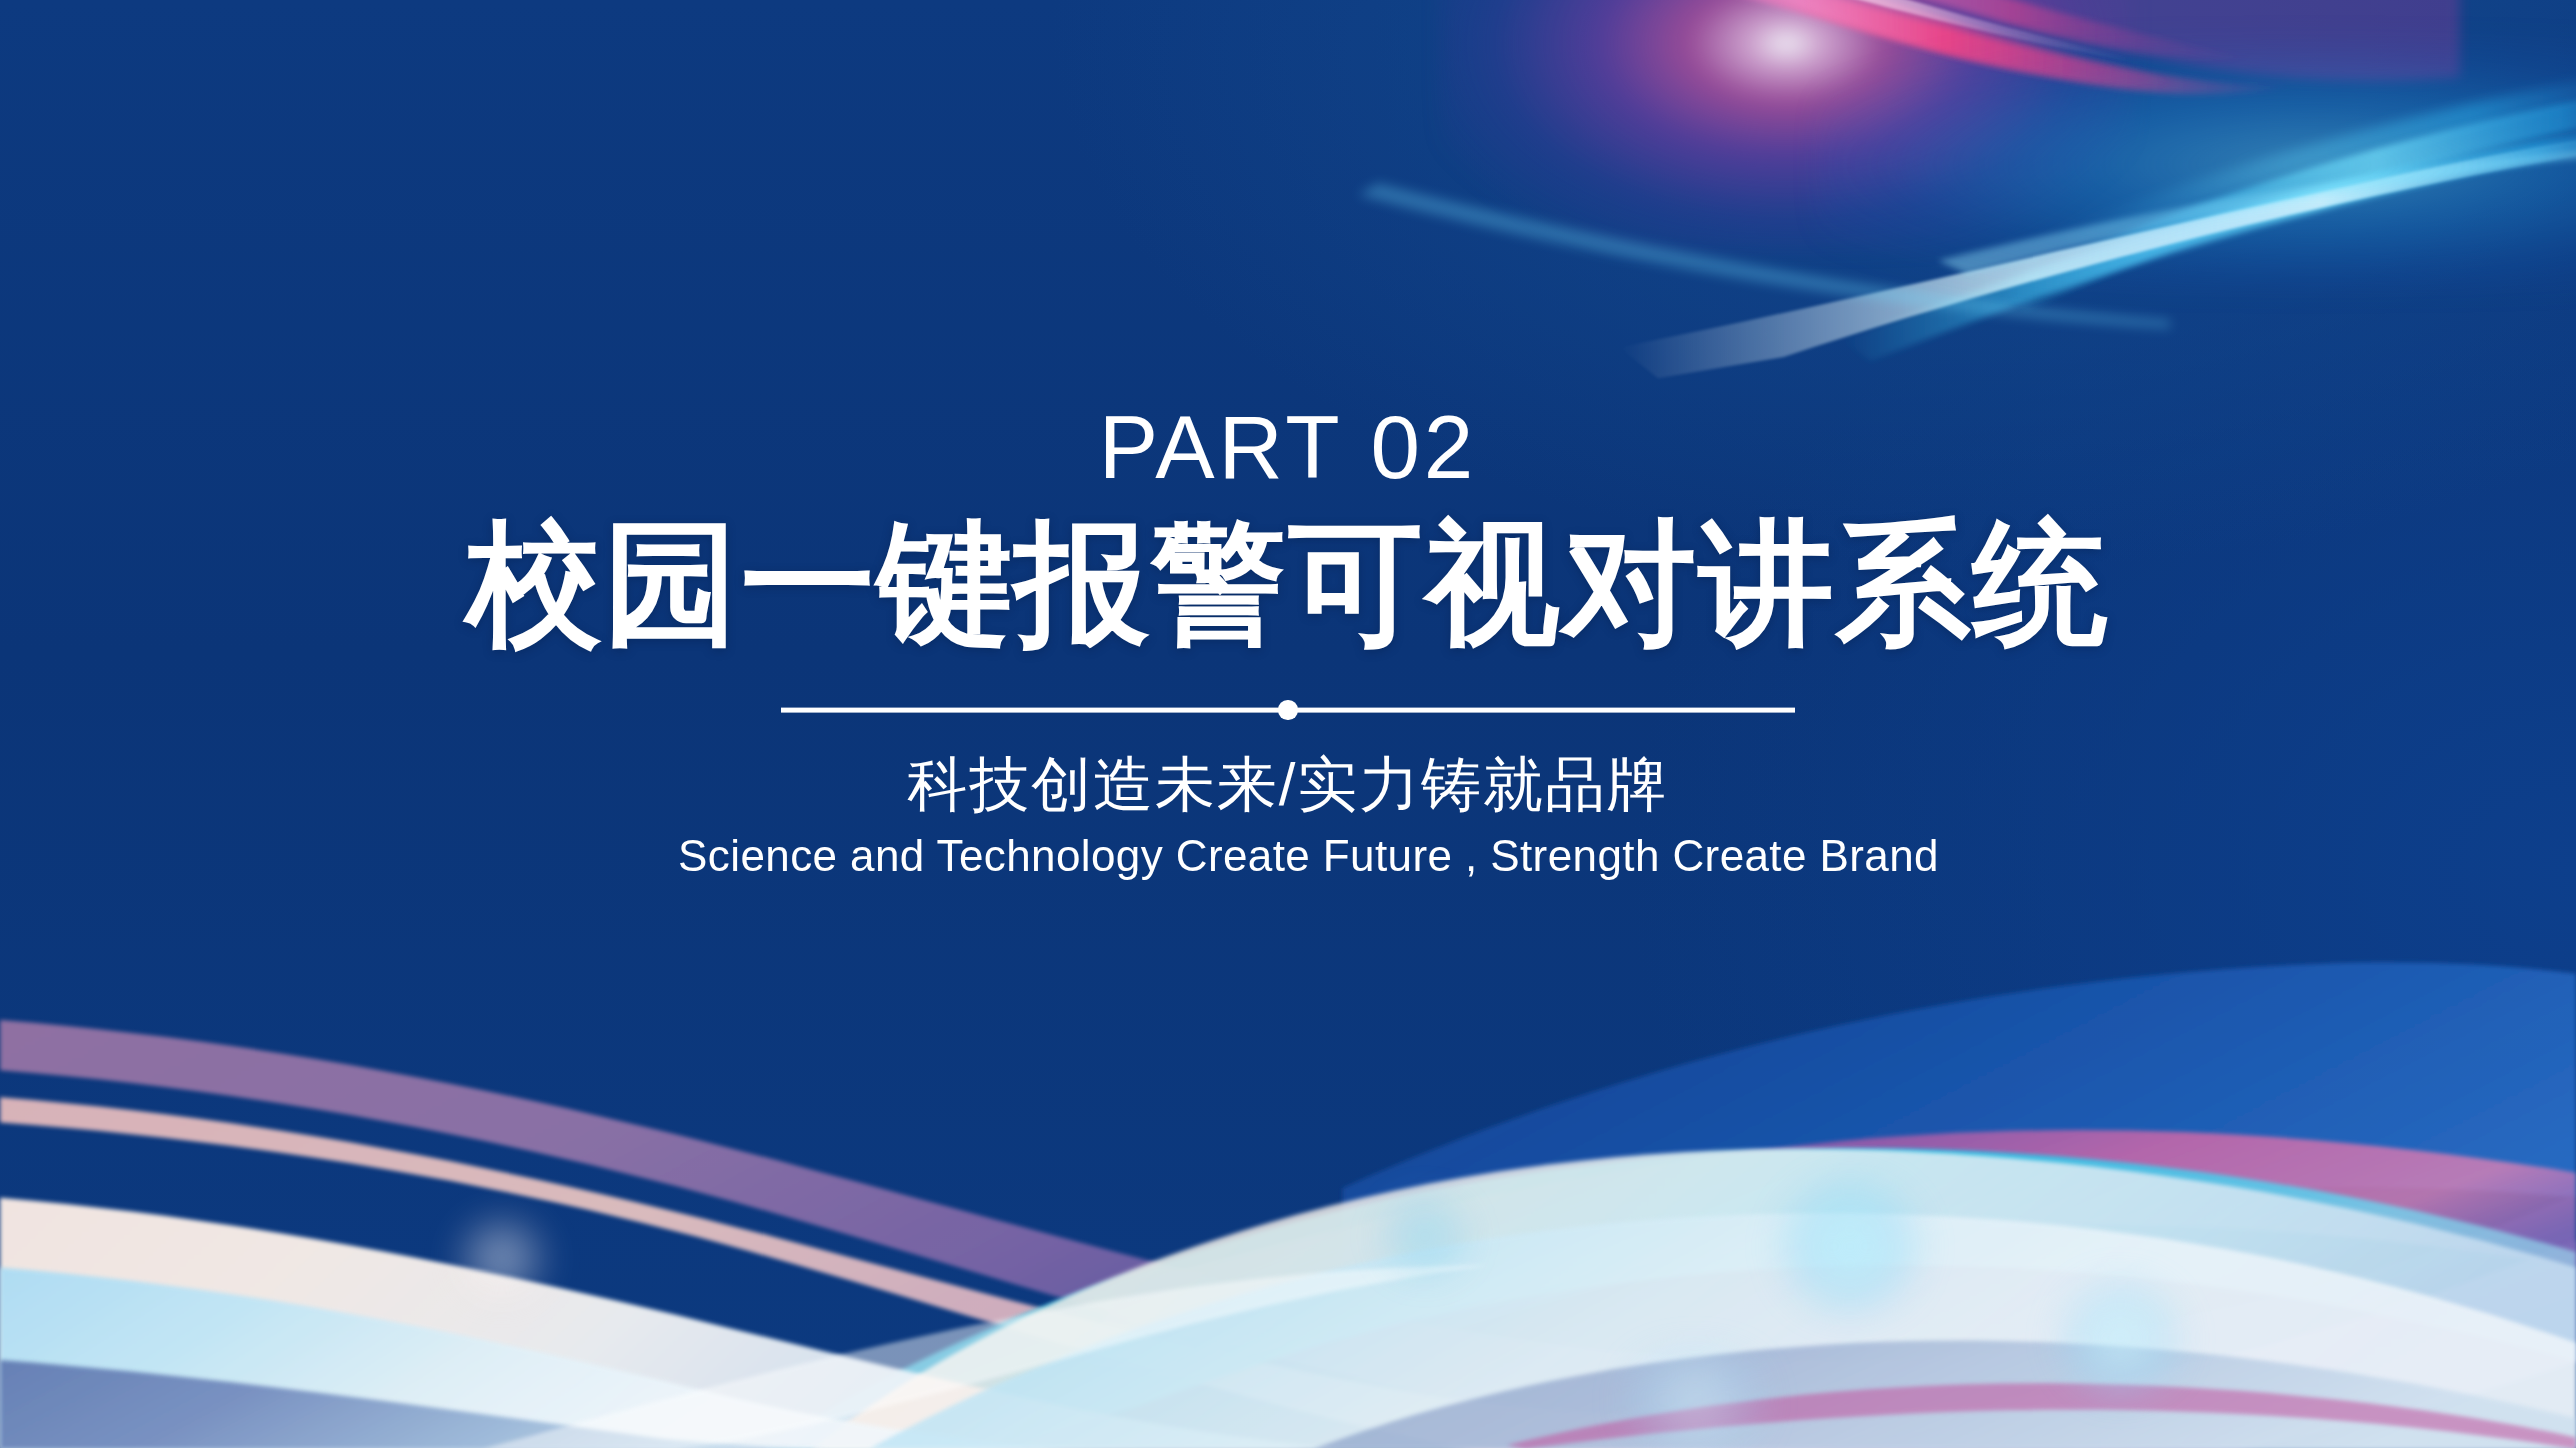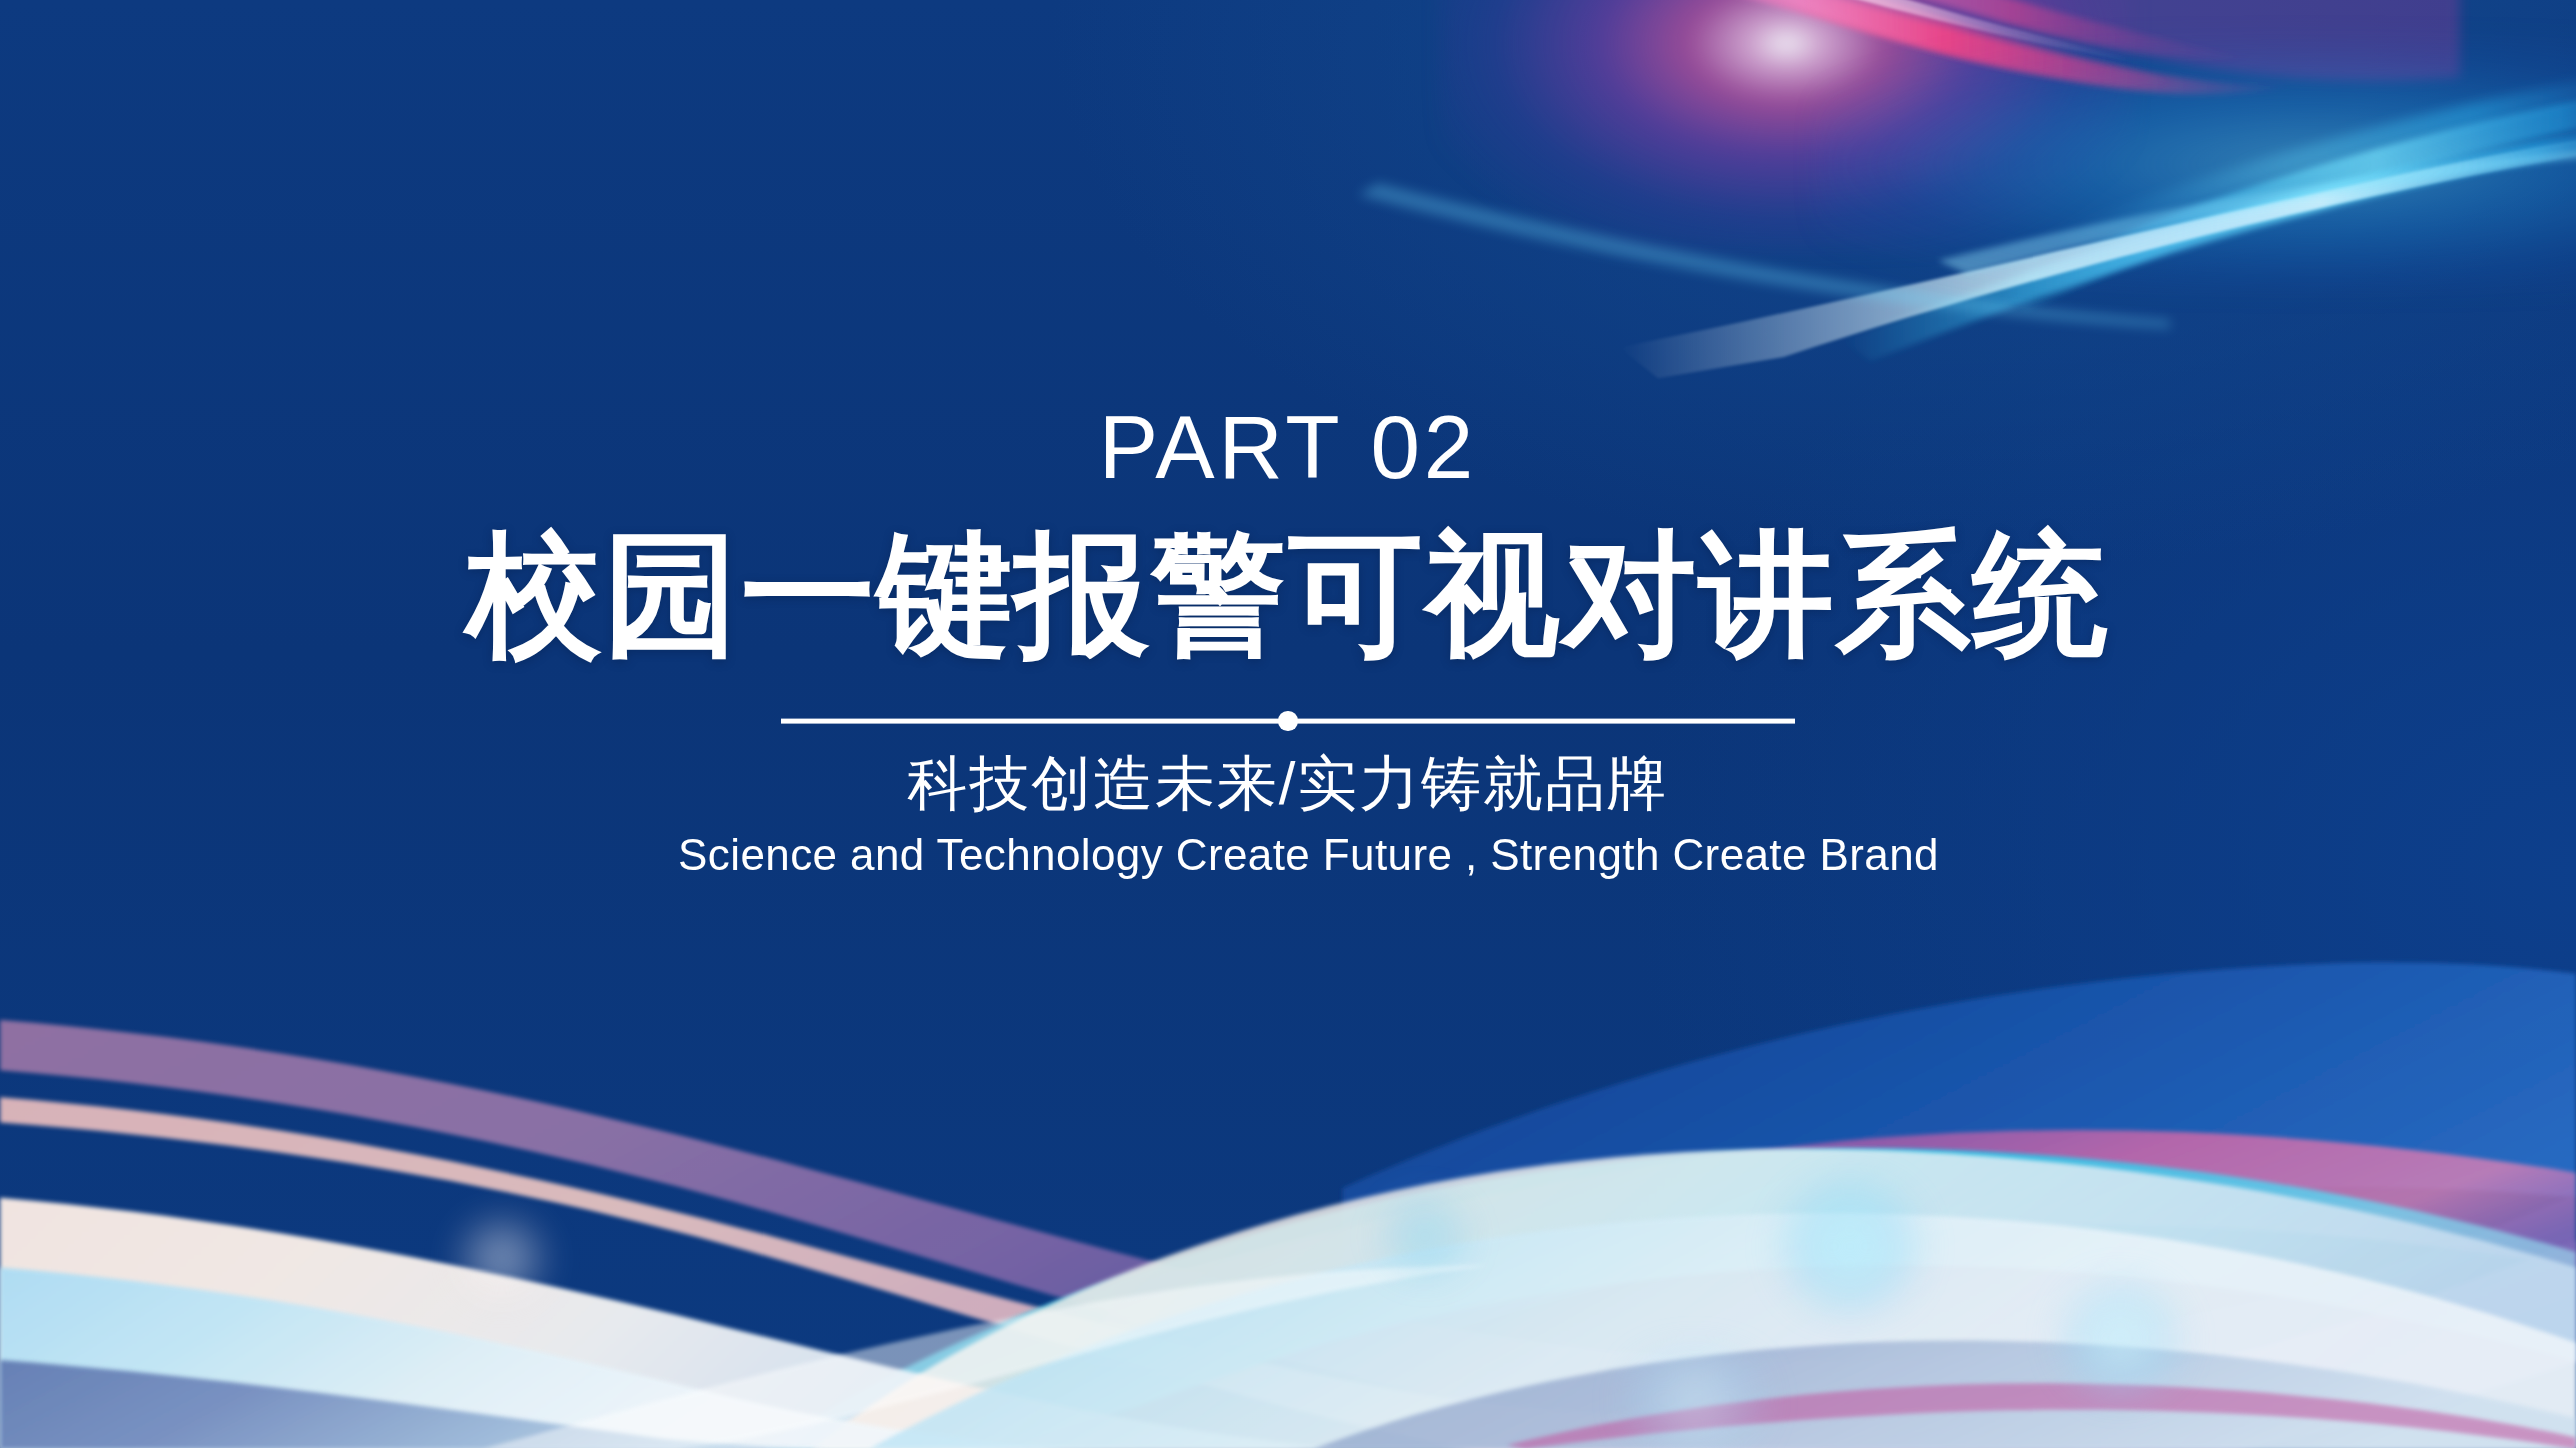--- a/index.html
+++ b/index.html
@@ -107,21 +107,21 @@
     margin-top: 401px;
     font-size: 89px;
     line-height: 1.05;
     font-weight: 300;
     letter-spacing: 3.9px;
     color: #ffffff;
     white-space: nowrap;
   }
 
   .main-title {
-    margin-top: 29px;
+    margin-top: 18px;
     font-size: 135px;
     line-height: 1.06;
     font-weight: 800;
     letter-spacing: 1.9px;
     color: #ffffff;
     white-space: nowrap;
     text-shadow: 0 1.9px 9.7px rgba(4,26,66,0.35);
   }
 
   .divider {
@@ -144,21 +144,21 @@
   }
   .divider-dot {
     position: relative;
     width: 19.3px;
     height: 19.3px;
     border-radius: 50%;
     background: #ffffff;
   }
 
   .sub-cn {
-    margin-top: 17px;
+    margin-top: 29px;
     font-size: 60px;
     line-height: 1.15;
     font-weight: 400;
     letter-spacing: 1.9px;
     color: #ffffff;
     white-space: nowrap;
   }
 
   .sub-en {
     margin-top: 11.6px;

